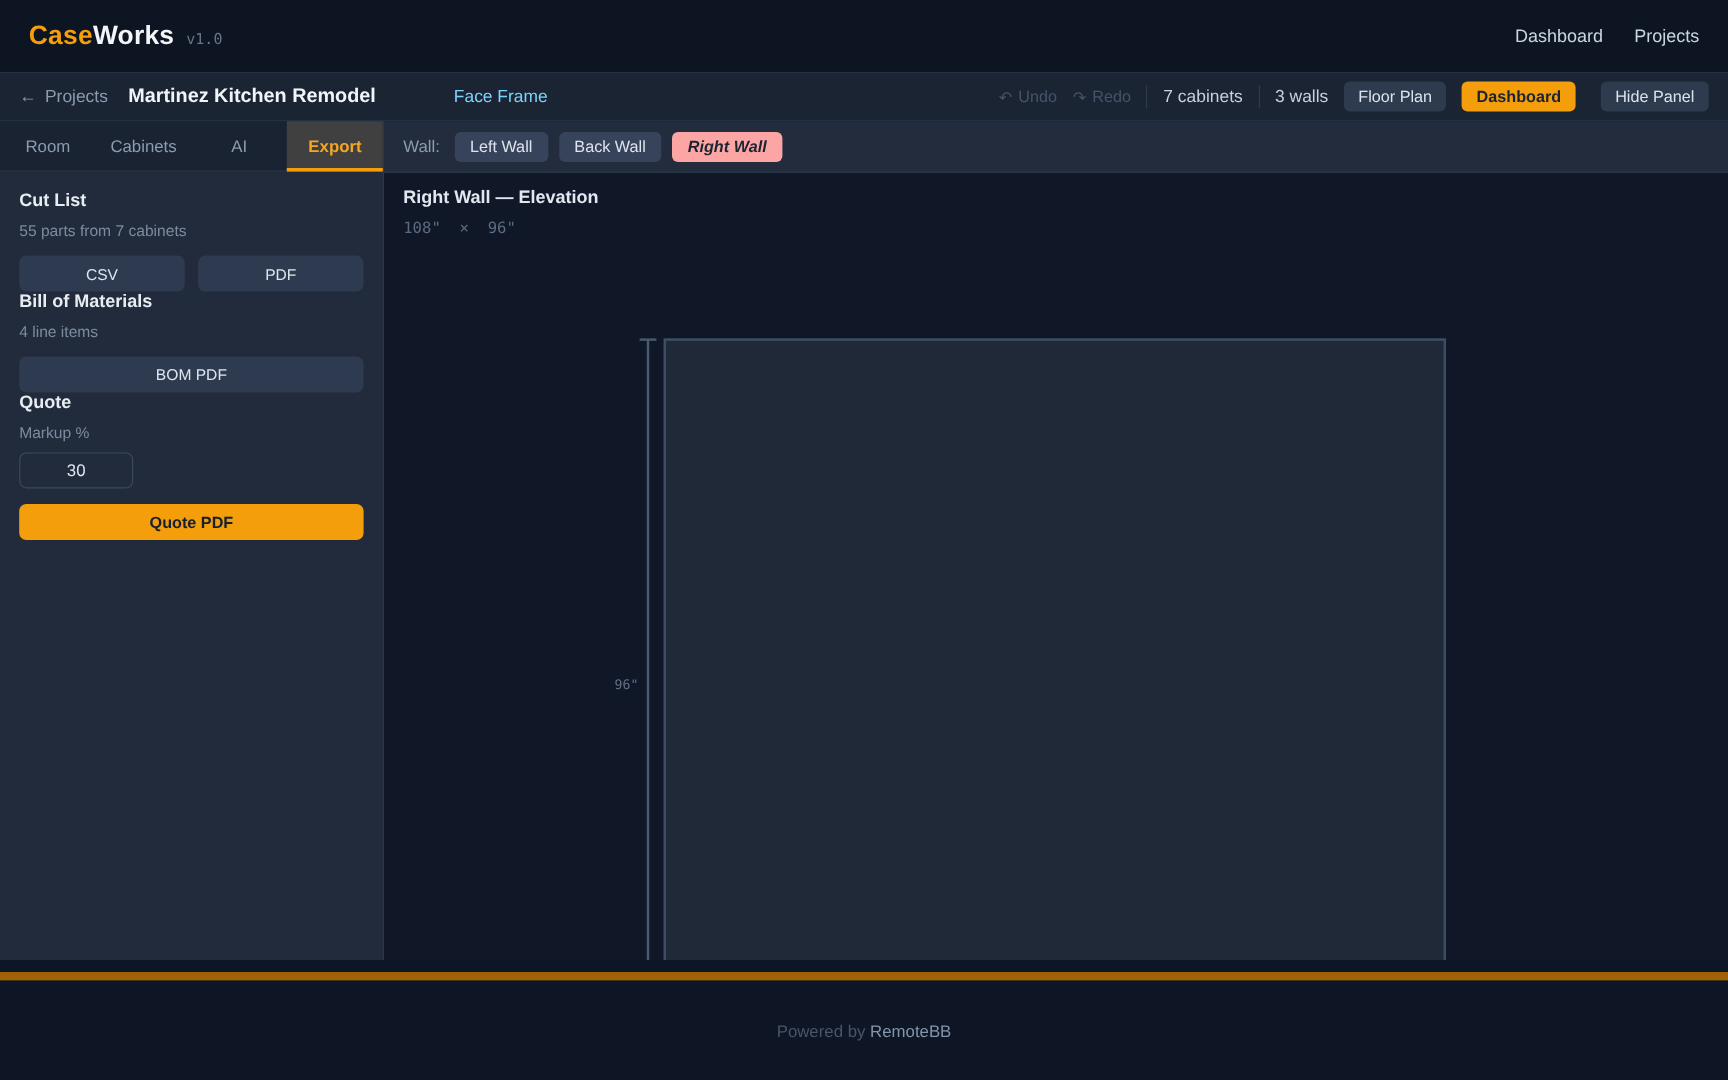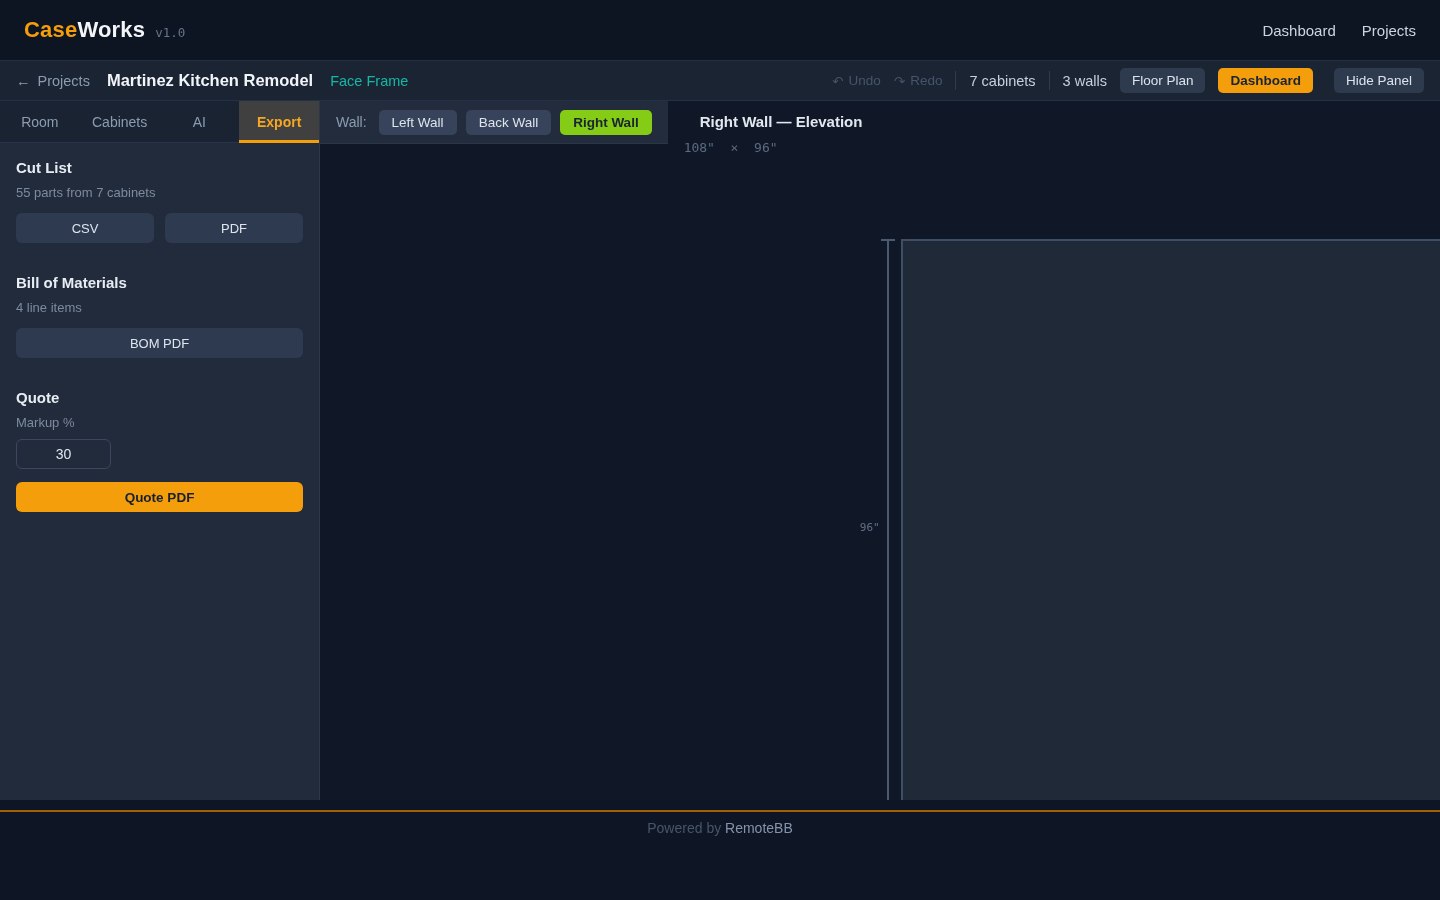--- a/index.html
+++ b/index.html
@@ -28,21 +28,21 @@
   
   .project-bar {
     height: 41px; background: #1b2433;
     border-top: 1px solid #233045; border-bottom: 1px solid #233045;
     display: flex; align-items: center; justify-content: space-between;
     padding: 0 16px;
   }
   .pb-left { display: flex; align-items: center; gap: 17px; }
   .back-link { color: #8b9cb1; font-size: 14.5px; cursor: pointer; display: flex; align-items: center; gap: 7px; }
   .pb-title { color: #f1f5f9; font-size: 16.5px; font-weight: 700; }
-  .pb-subtitle { color: #14b8a6; font-size: 14.5px; }
+  .pb-subtitle { color: #7dd3fc; font-size: 14.5px; margin-left: 48px; }
   .pb-right { display: flex; align-items: center; gap: 13px; }
   .history-btn { color: #46546b; font-size: 13.5px; background: none; border: none; display: flex; gap: 5px; align-items: center; font-family: inherit; cursor: pointer; }
   .sep { width: 1px; height: 19px; background: #2e3a4e; }
   .count { color: #c6d0de; font-size: 14.5px; }
   .btn {
     padding: 5px 12px; border-radius: 5px; border: none; cursor: pointer;
     background: #2e3a4e; color: #dbe3ed; font-size: 13.5px; font-family: inherit;
   }
   .btn.accent { background: #f59e0b; color: #1b2433; font-weight: 600; }
   .btn.hide-panel { margin-left: 8px; }
@@ -56,21 +56,21 @@
   }
   .tab-row { display: flex; height: 42px; background: #1a2332; border-bottom: 1px solid #28344a; flex-shrink: 0; }
   .tab {
     flex: 1; display: flex; align-items: center; justify-content: center;
     font-size: 14px; color: #8b9cb1; cursor: pointer; position: relative;
   }
   .tab.active { background: #404040; color: #f5a623; font-weight: 600; }
   .tab.active::after { content: ""; position: absolute; left: 0; right: 0; bottom: -1px; height: 3px; background: #f59e0b; }
 
   .sidebar-content { padding: 16px; }
-  .section { margin-bottom: 31px; }
+  .section { }
   .section-title { font-size: 15px; font-weight: 700; color: #e8edf4; }
   .section-sub { font-size: 13px; color: #7c8ba1; margin-top: 9px; }
   .btn-row { display: flex; gap: 11px; margin-top: 13px; }
   .side-btn {
     flex: 1; height: 30px; background: #2e3a50; border: none; border-radius: 6px;
     color: #dee5ee; font-size: 13px; font-family: inherit; cursor: pointer;
   }
   .field-label { font-size: 13px; color: #7c8ba1; margin-top: 9px; }
   .markup-input {
     margin-top: 9px; width: 95px; height: 30px;
@@ -78,50 +78,50 @@
     color: #dfe6ef; font-family: Liberation Sans, sans-serif; font-size: 14px;
     padding: 0 10px; outline: none; display: block; text-align: center;
   }
   .quote-btn {
     margin-top: 13px; width: 100%; height: 30px;
     background: #f59e0b; border: none; border-radius: 6px;
     color: #16202e; font-size: 13.5px; font-weight: 600; font-family: inherit; cursor: pointer; text-align: center;
   }
 
   
-  .canvas-col { flex: 1; display: flex; flex-direction: row; background: #101827; justify-content: space-between; }
+  .canvas-col { flex: 1; display: flex; flex-direction: column; background: #101827; justify-content: space-between; }
   .wall-toolbar {
     height: 43px; background: #222c3c; border-bottom: 1px solid #2b3749;
     display: flex; align-items: center; gap: 9px; padding: 0 16px; flex-shrink: 0;
   }
   .wt-label { color: #8b9cb1; font-size: 14px; margin-right: 3px; }
   .wall-btn {
     padding: 5px 13px; border-radius: 5px; border: none; cursor: pointer;
     background: #37435a; color: #dde4ee; font-size: 13.5px; font-family: inherit;
   }
-  .wall-btn.active { background: #84cc16; color: #1b2433; font-weight: 600; }
+  .wall-btn.active { background: #fca5a5; color: #1b2433; font-weight: 600; font-style: italic; }
 
   .canvas { flex: 1; position: relative; overflow: hidden; }
-  .canvas-title { position: absolute; left: 32px; top: 12px; font-size: 15px; font-weight: 700; color: #e2e8f0; }
+  .canvas-title { position: absolute; left: 16px; top: 12px; font-size: 15px; font-weight: 700; color: #e2e8f0; }
   .canvas-dims { position: absolute; left: 16px; top: 39px; font-size: 13px; color: #5a6b82; white-space: pre; }
   .wall-rect {
     position: absolute; left: 233px; top: 138px; width: 652px; height: 582px;
     background: #1f2938; border: 2px solid #3e4e64;
   }
   .dim-line { position: absolute; left: 219px; top: 139px; width: 2px; height: 580px; background: #4a5a70; }
   .dim-tick { position: absolute; left: 213px; top: 138px; width: 14px; height: 2px; background: #4a5a70; }
   .dim-label {
     position: absolute; left: 178px; top: 420px; width: 34px; text-align: right;
     font-size: 11px; color: #5f7088;
   }
 
   
   .footer {
-    margin-top: 10px; border-top: 2px solid #a16207;
-    padding: 8px 0 0; text-align: center; font-size: 14px; color: #475569;
+    margin-top: 10px; border-top: 7px solid #a16207;
+    padding: 34px 0 0; text-align: center; font-size: 14px; color: #475569;
   }
   .footer a { color: #8494ab; text-decoration: none; cursor: pointer; }
 </style>
 </head>
 <body>
 
 <header class="topbar">
   <div class="brand-row">
     <div class="brand"><span class="accent">Case</span><span class="rest">Works</span></div>
     <div class="version mono">v1.0</div>

